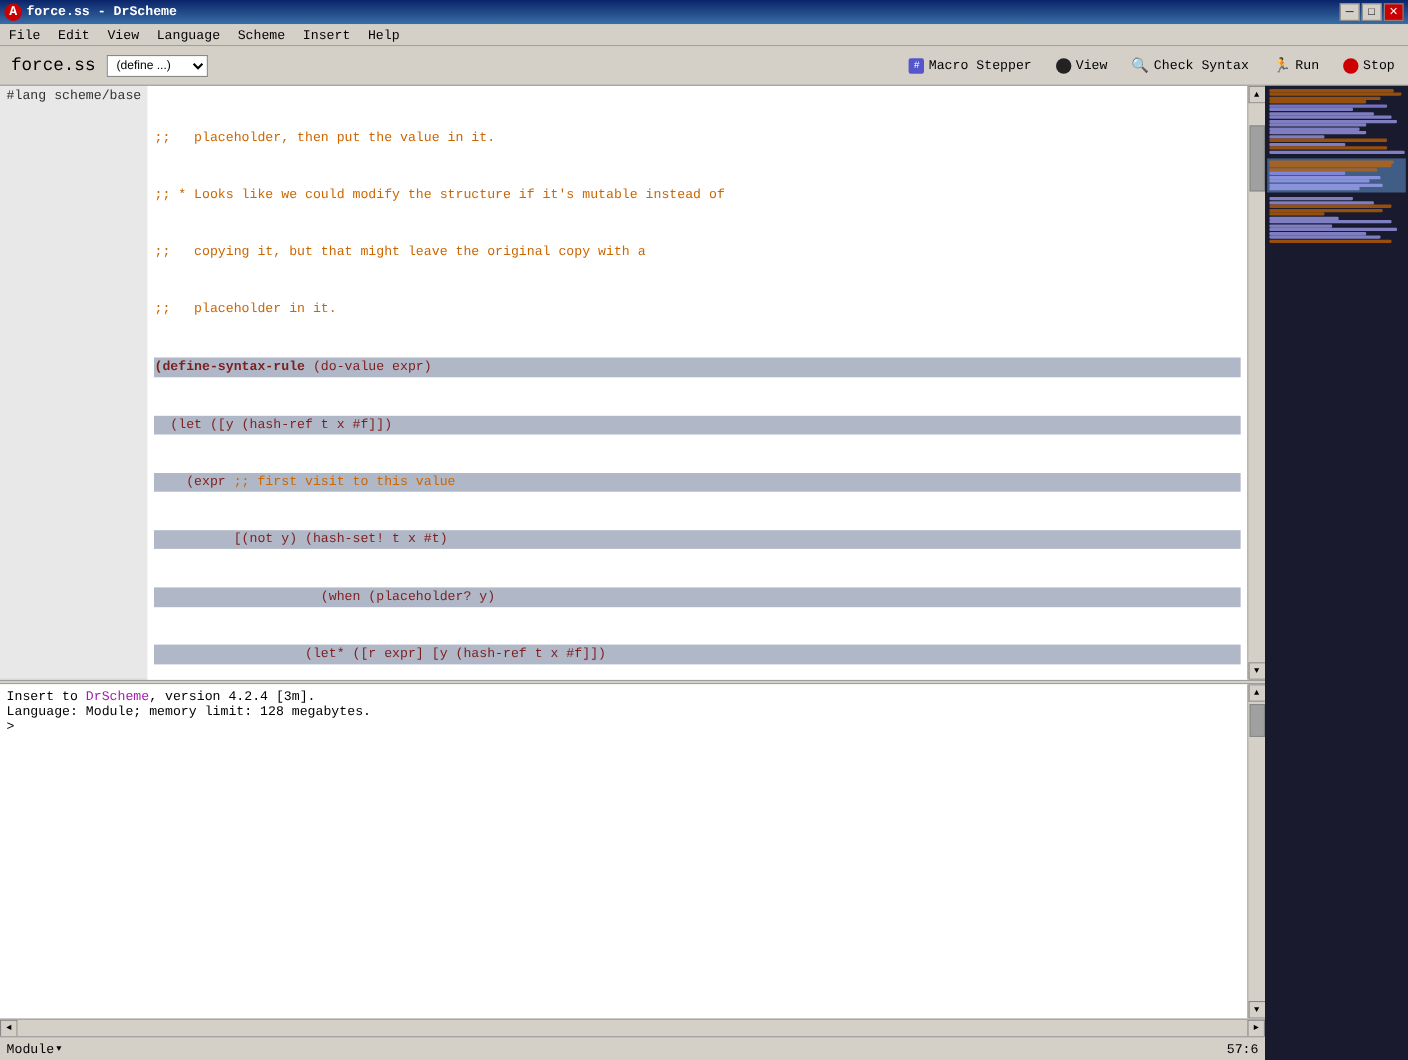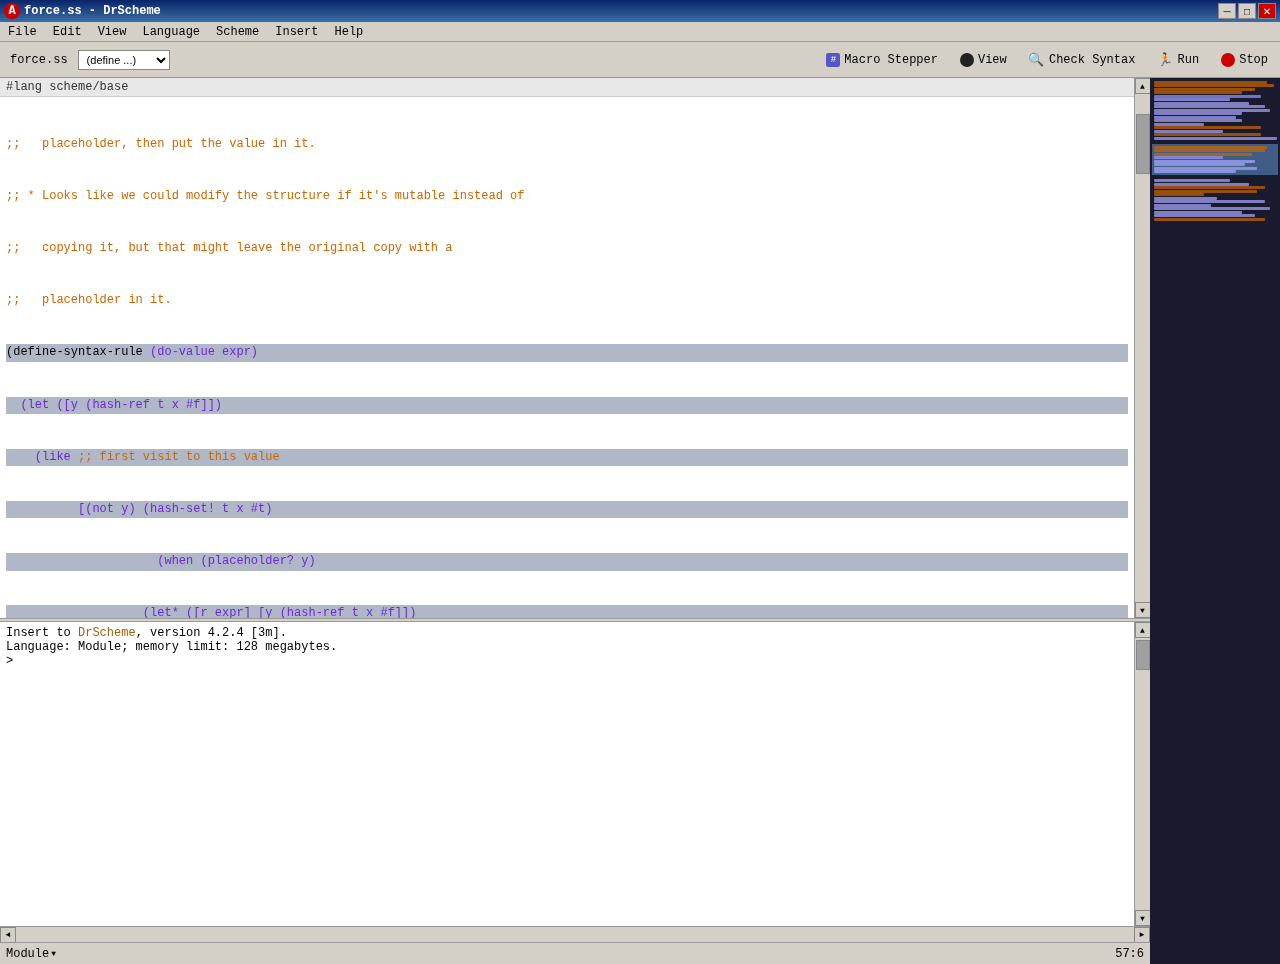--- a/index.html
+++ b/index.html
@@ -59,21 +59,21 @@
       background: #d4d0c8;
       height: 36px;
       display: flex;
       align-items: center;
       padding: 2px 6px;
       gap: 8px;
       border-bottom: 1px solid #999;
     }
     .toolbar-left { display: flex; align-items: center; gap: 6px; flex: 1; }
     .toolbar-filename {
-      font-size: 12px;
+      font-size: 16px;
       padding: 2px 4px;
     }
     .toolbar-dropdown {
       font-size: 11px;
       background: white;
       border: 1px solid #888;
       padding: 2px 16px 2px 4px;
       cursor: pointer;
     }
     .toolbar-right {
@@ -131,22 +131,22 @@
     .code-area {
       font-family: 'Courier New', monospace;
       font-size: 12px;
       line-height: 1.45;
       white-space: pre;
       overflow: hidden;
     }
 
     
     .c-comment { color: #cc6600; }
-    .c-normal { color: #6d28d9; }
-    .c-purple { color: #000000; }
+    .c-normal { color: #7f1d1d; }
+    .c-purple { color: #7f1d1d; font-weight: bold; }
     .code-line {
       display: block;
     }
     .code-line.selected {
       background: #b0b8c8;
     }
 
     
     .scrollbar-v {
       width: 16px;
@@ -299,31 +299,31 @@
       <span>Stop</span>
     </div>
   </div>
 </div>
 
 <div id="main-layout">
 
   <div id="editor-area">
 
     <div id="code-pane">
-      <div style="flex:1; display:flex; flex-direction:column; overflow:hidden;">
+      <div style="flex:1; display:flex; flex-direction:row; overflow:hidden;">
         <div id="lang-header">#lang scheme/base</div>
         <div id="code-content">
           <div class="code-area">
             <span class="code-line"><span class="c-comment">;;   placeholder, then put the value in it.</span></span>
             <span class="code-line"><span class="c-comment">;; * Looks like we could modify the structure if it's mutable instead of</span></span>
             <span class="code-line"><span class="c-comment">;;   copying it, but that might leave the original copy with a</span></span>
             <span class="code-line"><span class="c-comment">;;   placeholder in it.</span></span>
             <span class="code-line selected"><span class="c-purple">(define-syntax-rule</span><span class="c-normal"> (do-value expr)</span></span>
             <span class="code-line selected"><span class="c-normal">  (let ([y (hash-ref t x #f]])</span></span>
-            <span class="code-line selected"><span class="c-normal">    (like </span><span class="c-comment">;; first visit to this value</span></span>
+            <span class="code-line selected"><span class="c-normal">    (expr </span><span class="c-comment">;; first visit to this value</span></span>
             <span class="code-line selected"><span class="c-normal">          [(not y) (hash-set! t x #t)</span></span>
             <span class="code-line selected"><span class="c-normal">                     (when (placeholder? y)</span></span>
             <span class="code-line selected"><span class="c-normal">                   (let* ([r expr] [y (hash-ref t x #f]])</span></span>
             
             
             
             
             
             
             
@@ -348,21 +348,21 @@
         <div class="scrollbar-btn">▼</div>
       </div>
     </div>
 
     <div id="pane-divider"></div>
 
     <div id="repl-pane">
       <div style="display:flex; flex:1; overflow:hidden;">
         <div id="repl-content">
           <div>
-            <span>Insert to </span><a style="color:#a16207;text-align:right;">DrScheme</a><span>, version 4.2.4 [3m].</span>
+            <span>Insert to </span><a style="color:#a21caf;text-align:right;">DrScheme</a><span>, version 4.2.4 [3m].</span>
           </div>
           <div>Language: Module; memory limit: 128 megabytes.</div>
           <div>
             <span>&gt;</span>
           </div>
         </div>
         <div class="scrollbar-v">
           <div class="scrollbar-btn">▲</div>
           <div class="scrollbar-track">
             <div class="scrollbar-thumb" style="top:2px; height:30px;"></div>

